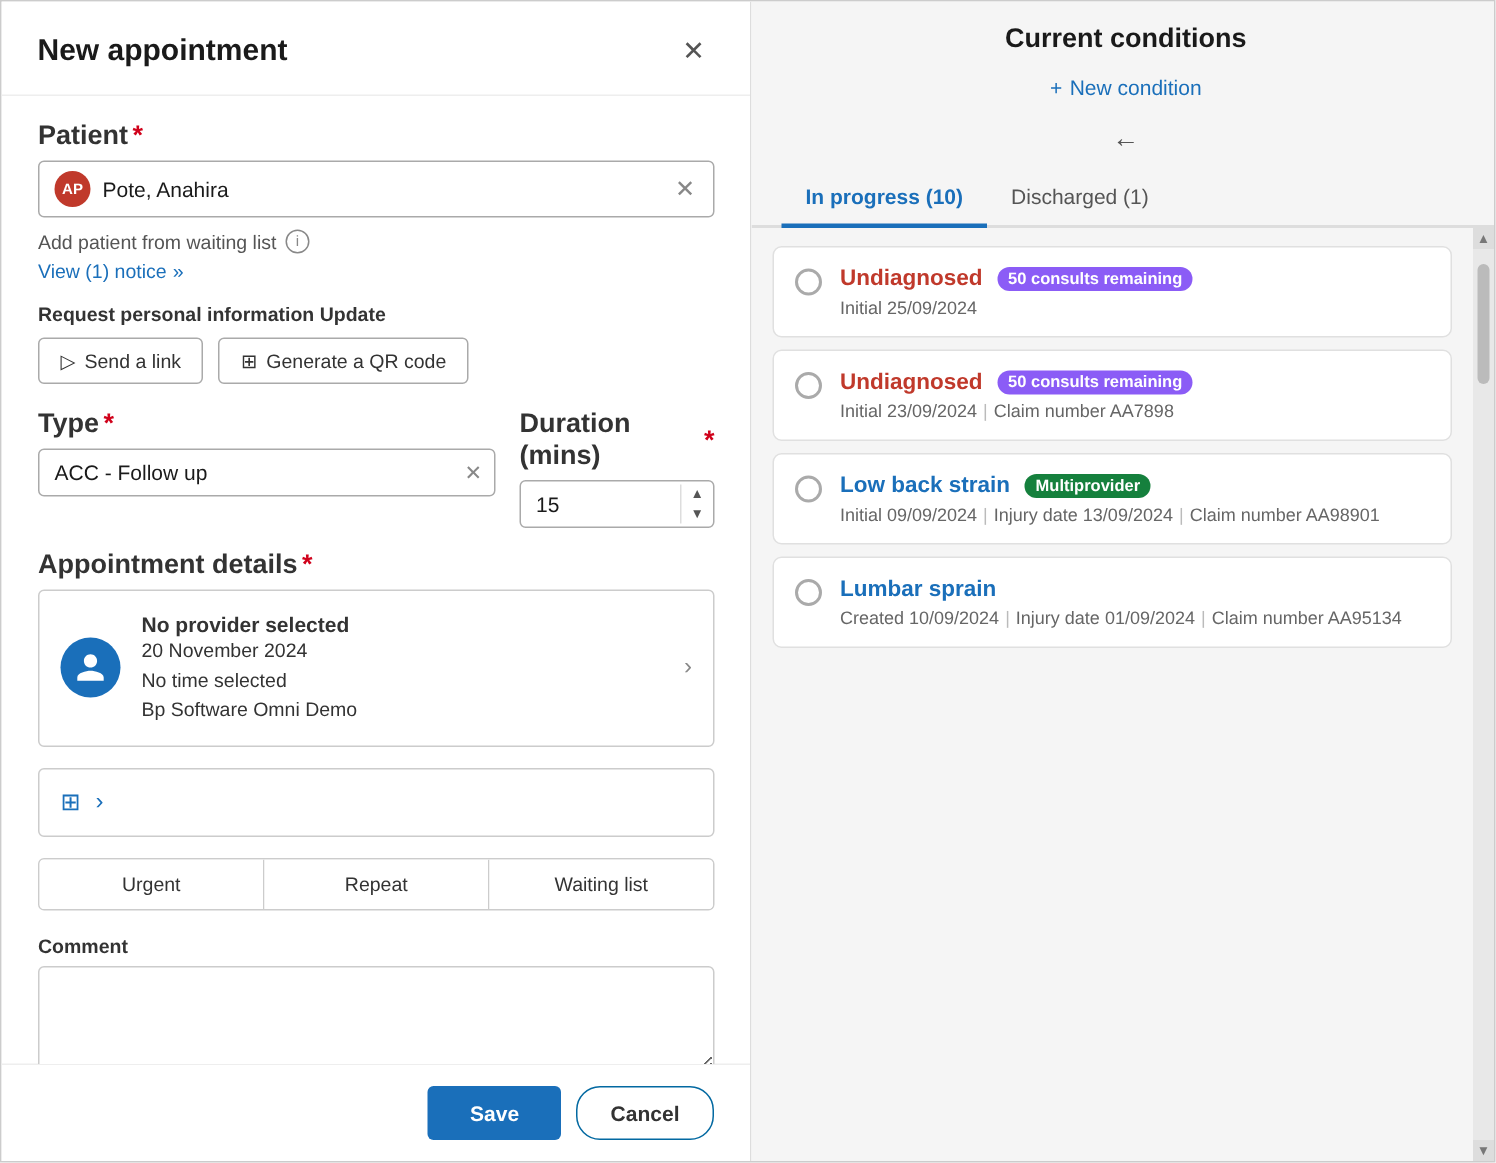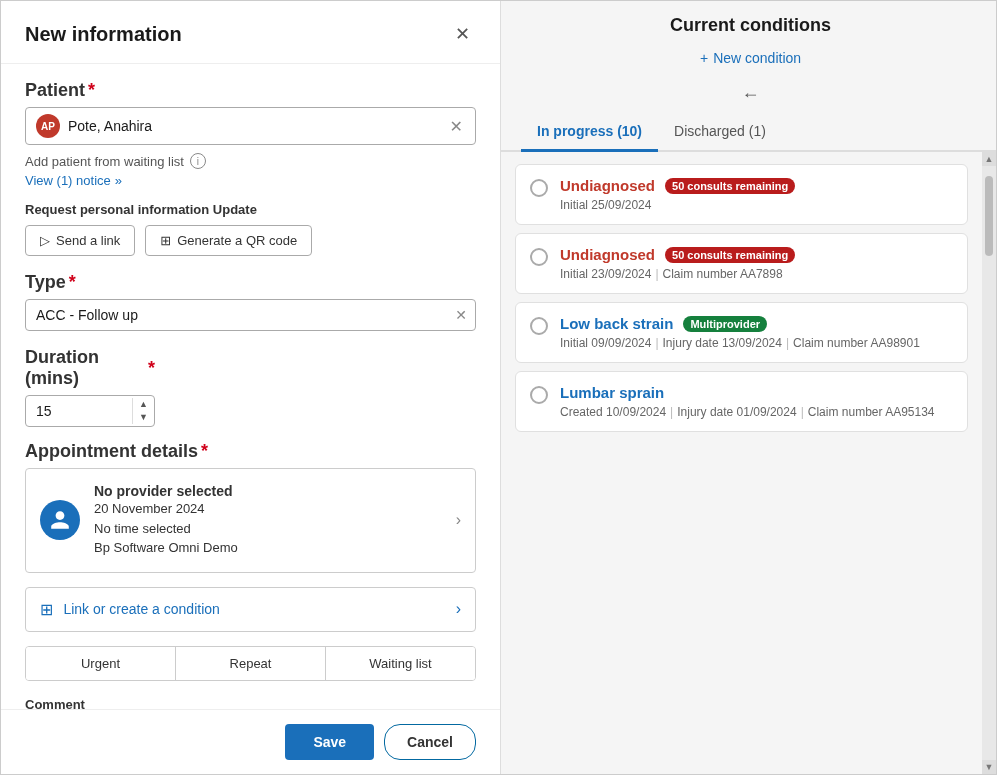--- a/index.html
+++ b/index.html
@@ -157,21 +157,20 @@
       color: #333;
       cursor: pointer;
       display: flex;
       align-items: center;
       gap: 6px;
     }
     .two-col-row {
       display: flex;
       gap: 16px;
       margin-bottom: 14px;
-      flex-direction: column;
     }
     .col-field {
       display: flex;
       flex-direction: column;
     }
     .col-field-type { flex: 1; }
     .col-field-duration { width: 130px; }
     .select-wrapper {
       position: relative;
       border: 1px solid #aaa;
@@ -450,21 +449,21 @@
       font-size: 15px;
       font-weight: 600;
       color: #c0392b;
     }
     .condition-name-blue {
       font-size: 15px;
       font-weight: 600;
       color: #1a6fba;
     }
     .condition-badge {
-      background: #b91c1c;
+      background: #8b5cf6;
       color: #fff;
       font-size: 11px;
       font-weight: 600;
       padding: 2px 7px;
       border-radius: 10px;
     }
     .condition-badge-multi {
       background: #15803d;
       color: #fff;
       font-size: 11px;
@@ -509,21 +508,21 @@
       background: #ddd;
     }
   </style>
 </head>
 <body>
 
 <div class="outer-wrapper">
 
   <div class="left-panel">
     <div class="left-panel-header">
-      <span class="panel-title">New information</span>
+      <span class="panel-title">New appointment</span>
       <button class="close-btn">✕</button>
     </div>
     <div class="left-panel-body">
       
       <div class="field-label">
         <span>Patient</span>
         <span class="required">*</span>
       </div>
       <div class="patient-input-wrapper">
         <div class="patient-avatar">
@@ -597,21 +596,20 @@
           <div class="appt-info-line">20 November 2024</div>
           <div class="appt-info-line">No time selected</div>
           <div class="appt-info-line">Bp Software Omni Demo</div>
         </div>
         <span class="appt-chevron">›</span>
       </div>
 
       
       <div class="link-condition-box">
         <span class="link-condition-icon">⊞</span>
-        <span class="link-condition-text">Link or create a condition</span>
         <span class="link-condition-arrow">›</span>
       </div>
 
       
       <div class="tag-row">
         <button class="tag-btn">Urgent</button>
         <button class="tag-btn">Repeat</button>
         <button class="tag-btn">Waiting list</button>
       </div>
 

